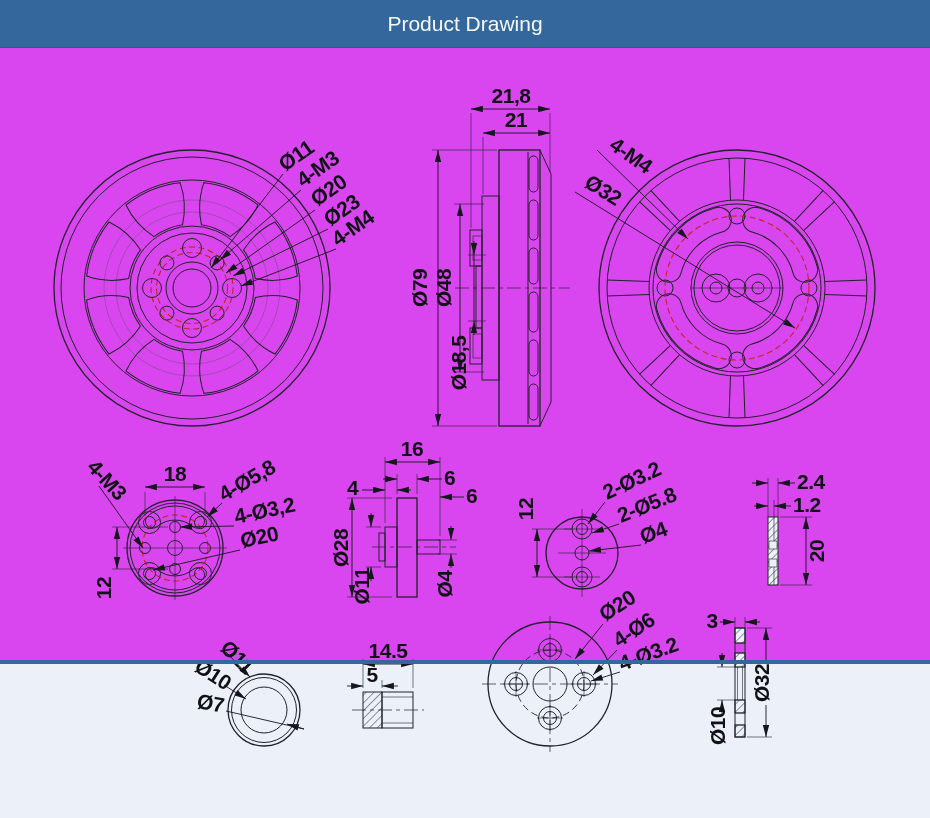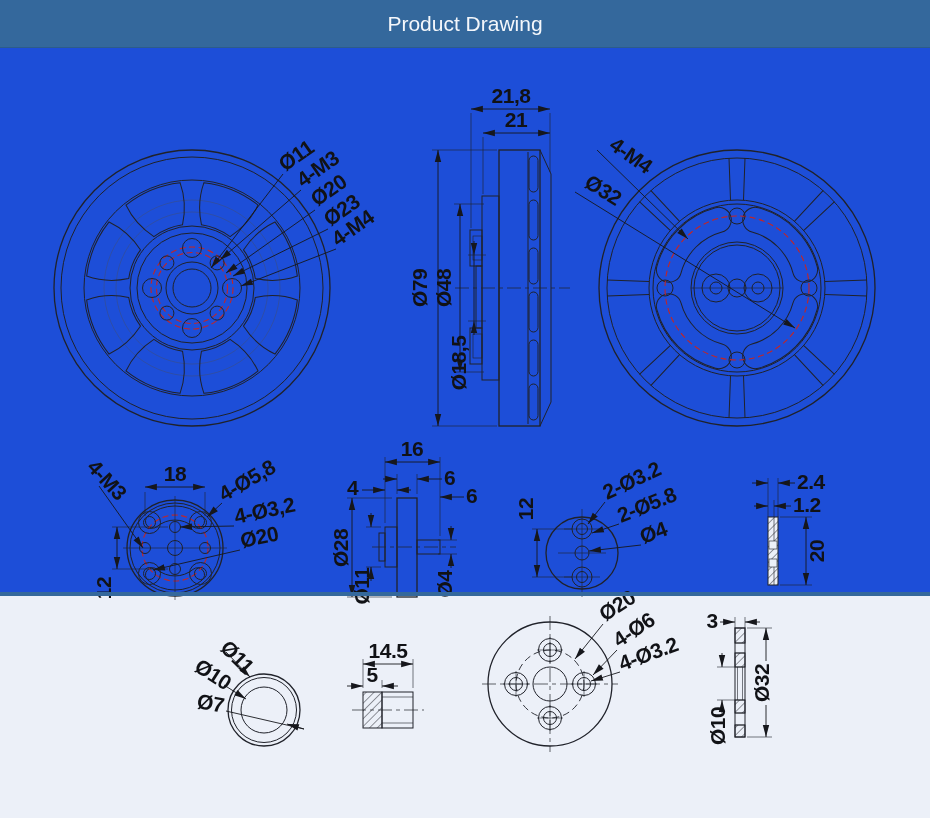--- a/index.html
+++ b/index.html
@@ -1,18 +1,18 @@
 <!DOCTYPE html>
 <html><head>
 <meta charset="utf-8">
 <title>Product Drawing</title>
 <style>
   html,body{margin:0;padding:0;}
   body{width:930px;height:818px;background:#ecf0f8;font-family:"Liberation Sans",sans-serif;overflow:hidden;}
-  .page{position:relative;width:930px;height:596px;background:#1d4ed8;}
+  .page{position:relative;width:930px;height:664px;background:#d946ef;}
   .hdr{position:absolute;top:0;left:0;width:930px;height:47px;background:#34689c;border-bottom:1px solid #2c5c8c;
        color:#f4f7fb;font-size:21px;display:flex;align-items:center;justify-content:center;}
   .footbar{position:absolute;left:0;bottom:0;width:930px;height:4px;background:#34689c;}
   svg{position:absolute;top:0;left:0;}
   .ln{stroke:#20222a;stroke-width:1.3;fill:none;}
   .ln2{stroke:#20222a;stroke-width:1;fill:none;}
   .thin{stroke:#20222a;stroke-width:0.6;fill:none;}
   .faint{stroke:#4a4d58;stroke-width:0.6;fill:none;opacity:.65;}
   .dln{stroke:#16171c;stroke-width:0.9;fill:none;}
   .red{stroke:#c22627;stroke-width:1.1;fill:none;stroke-dasharray:6 3.5;}

